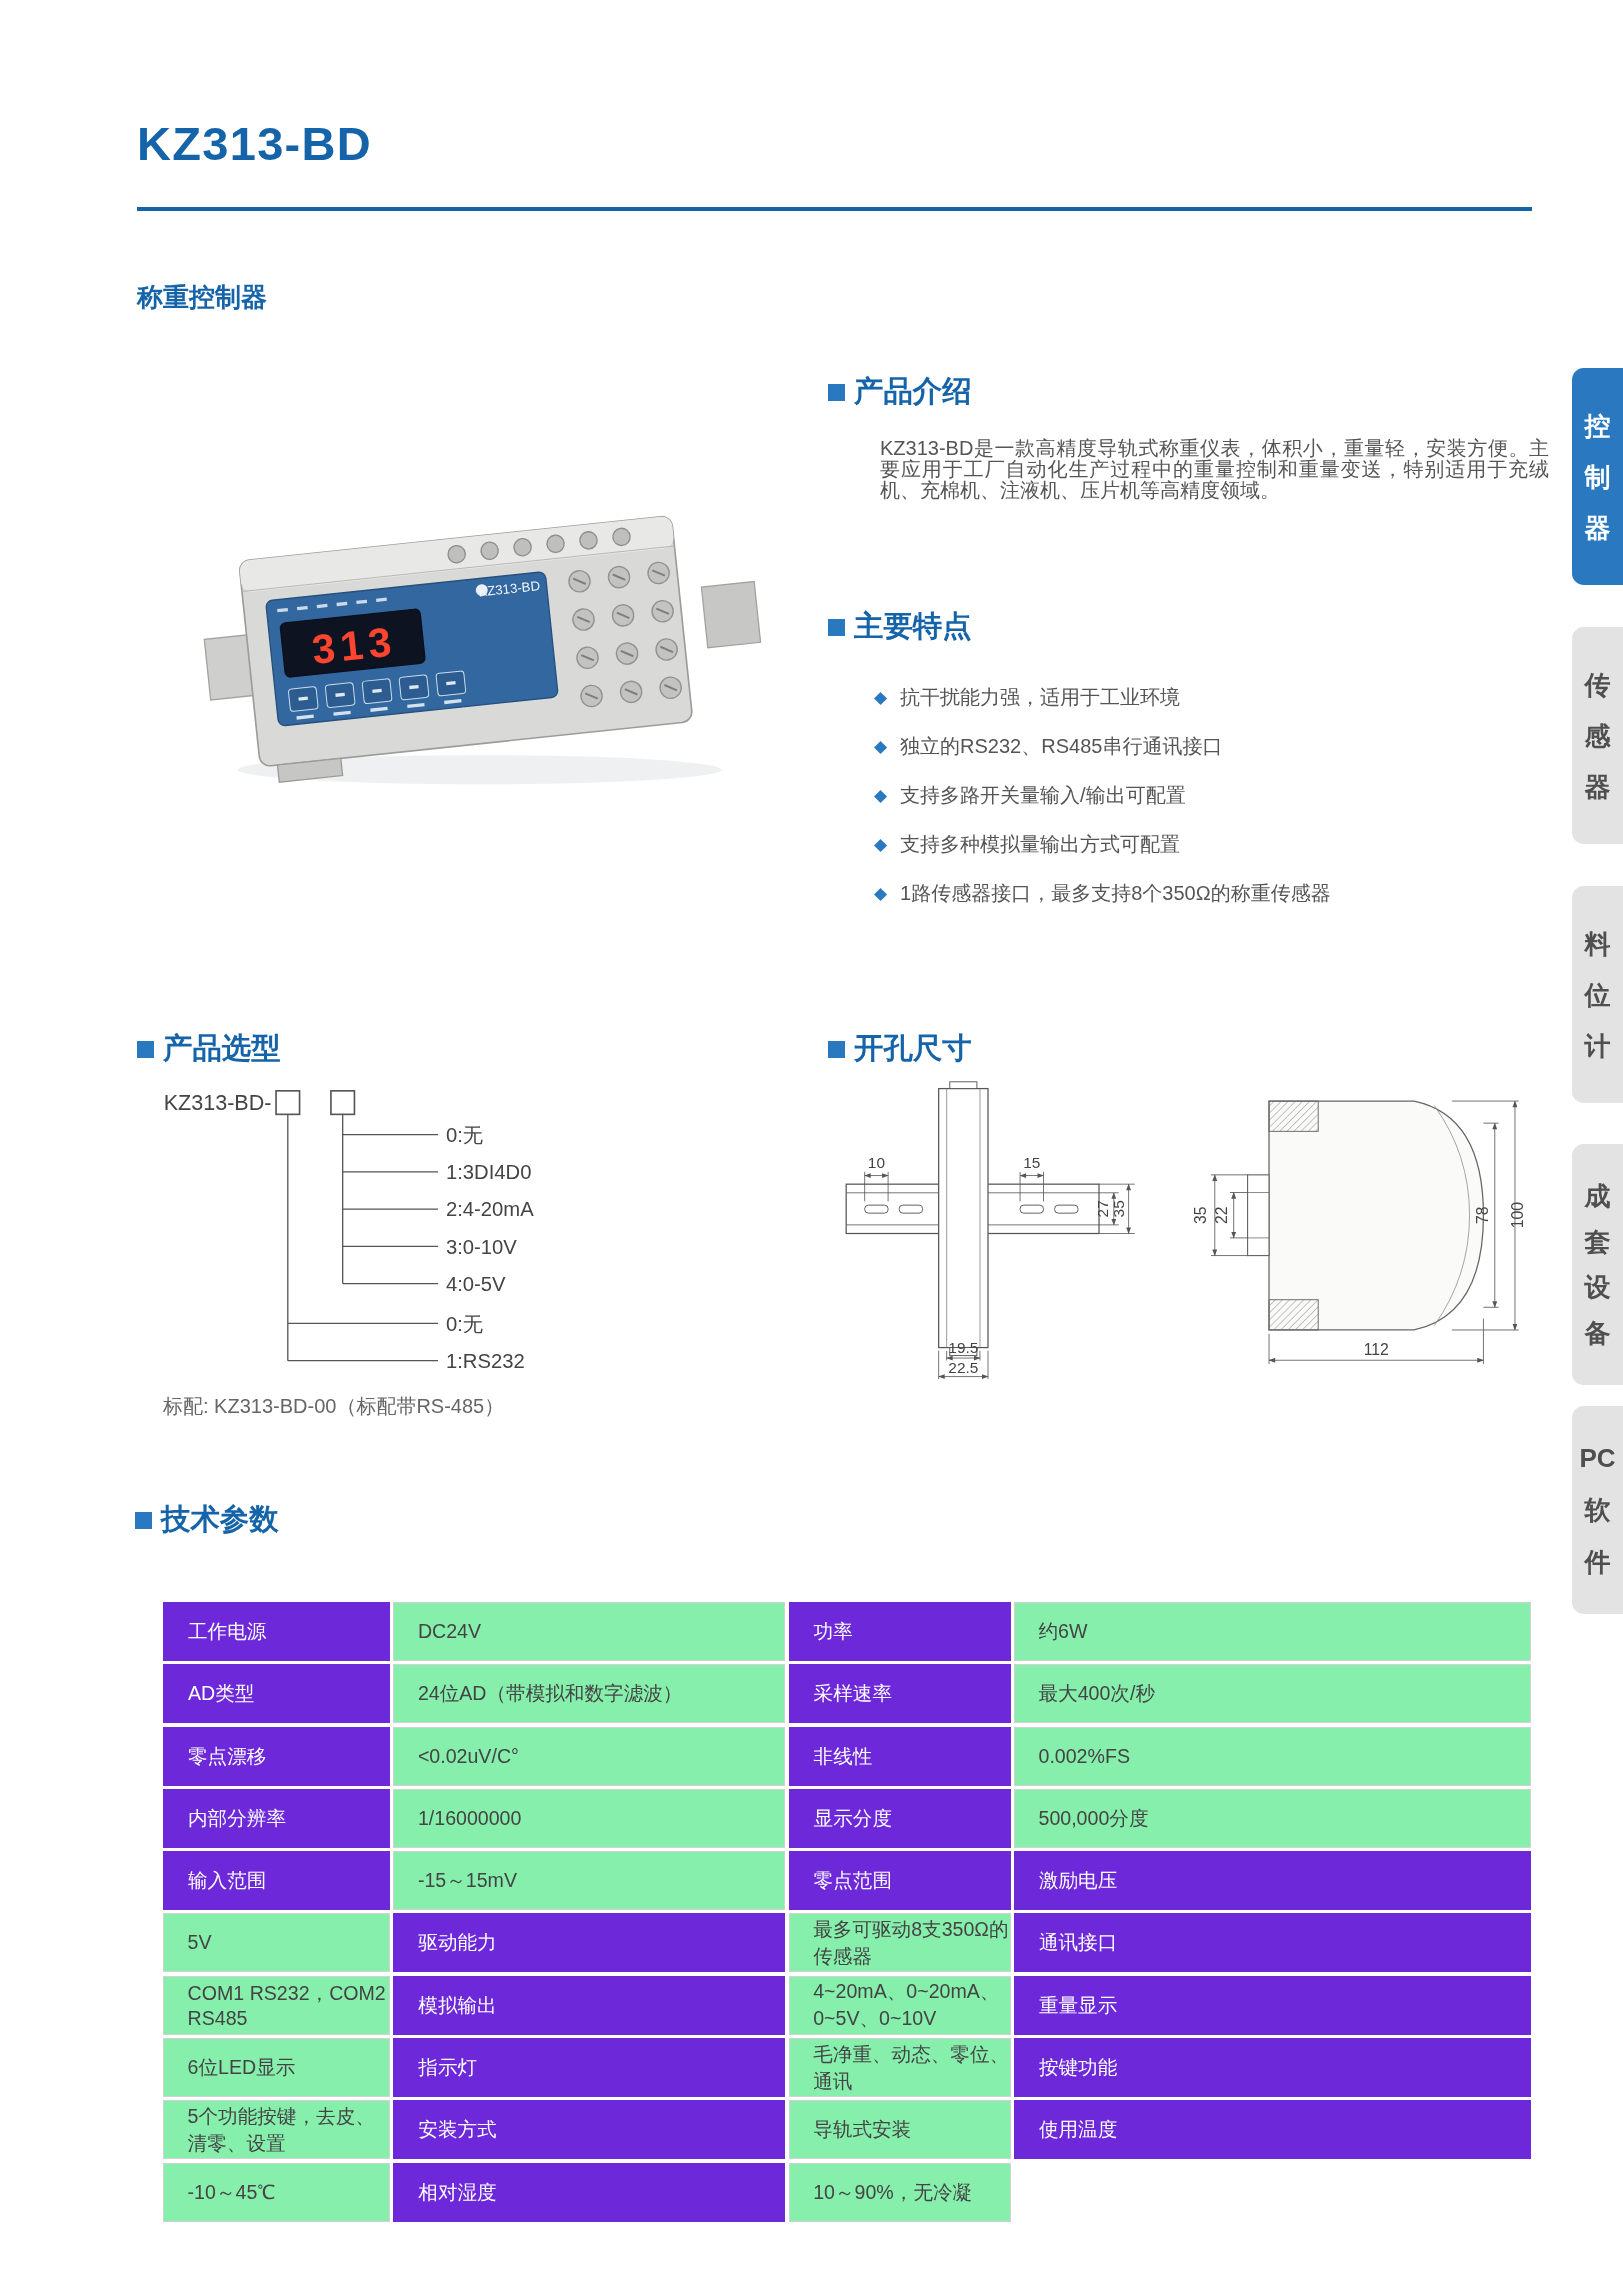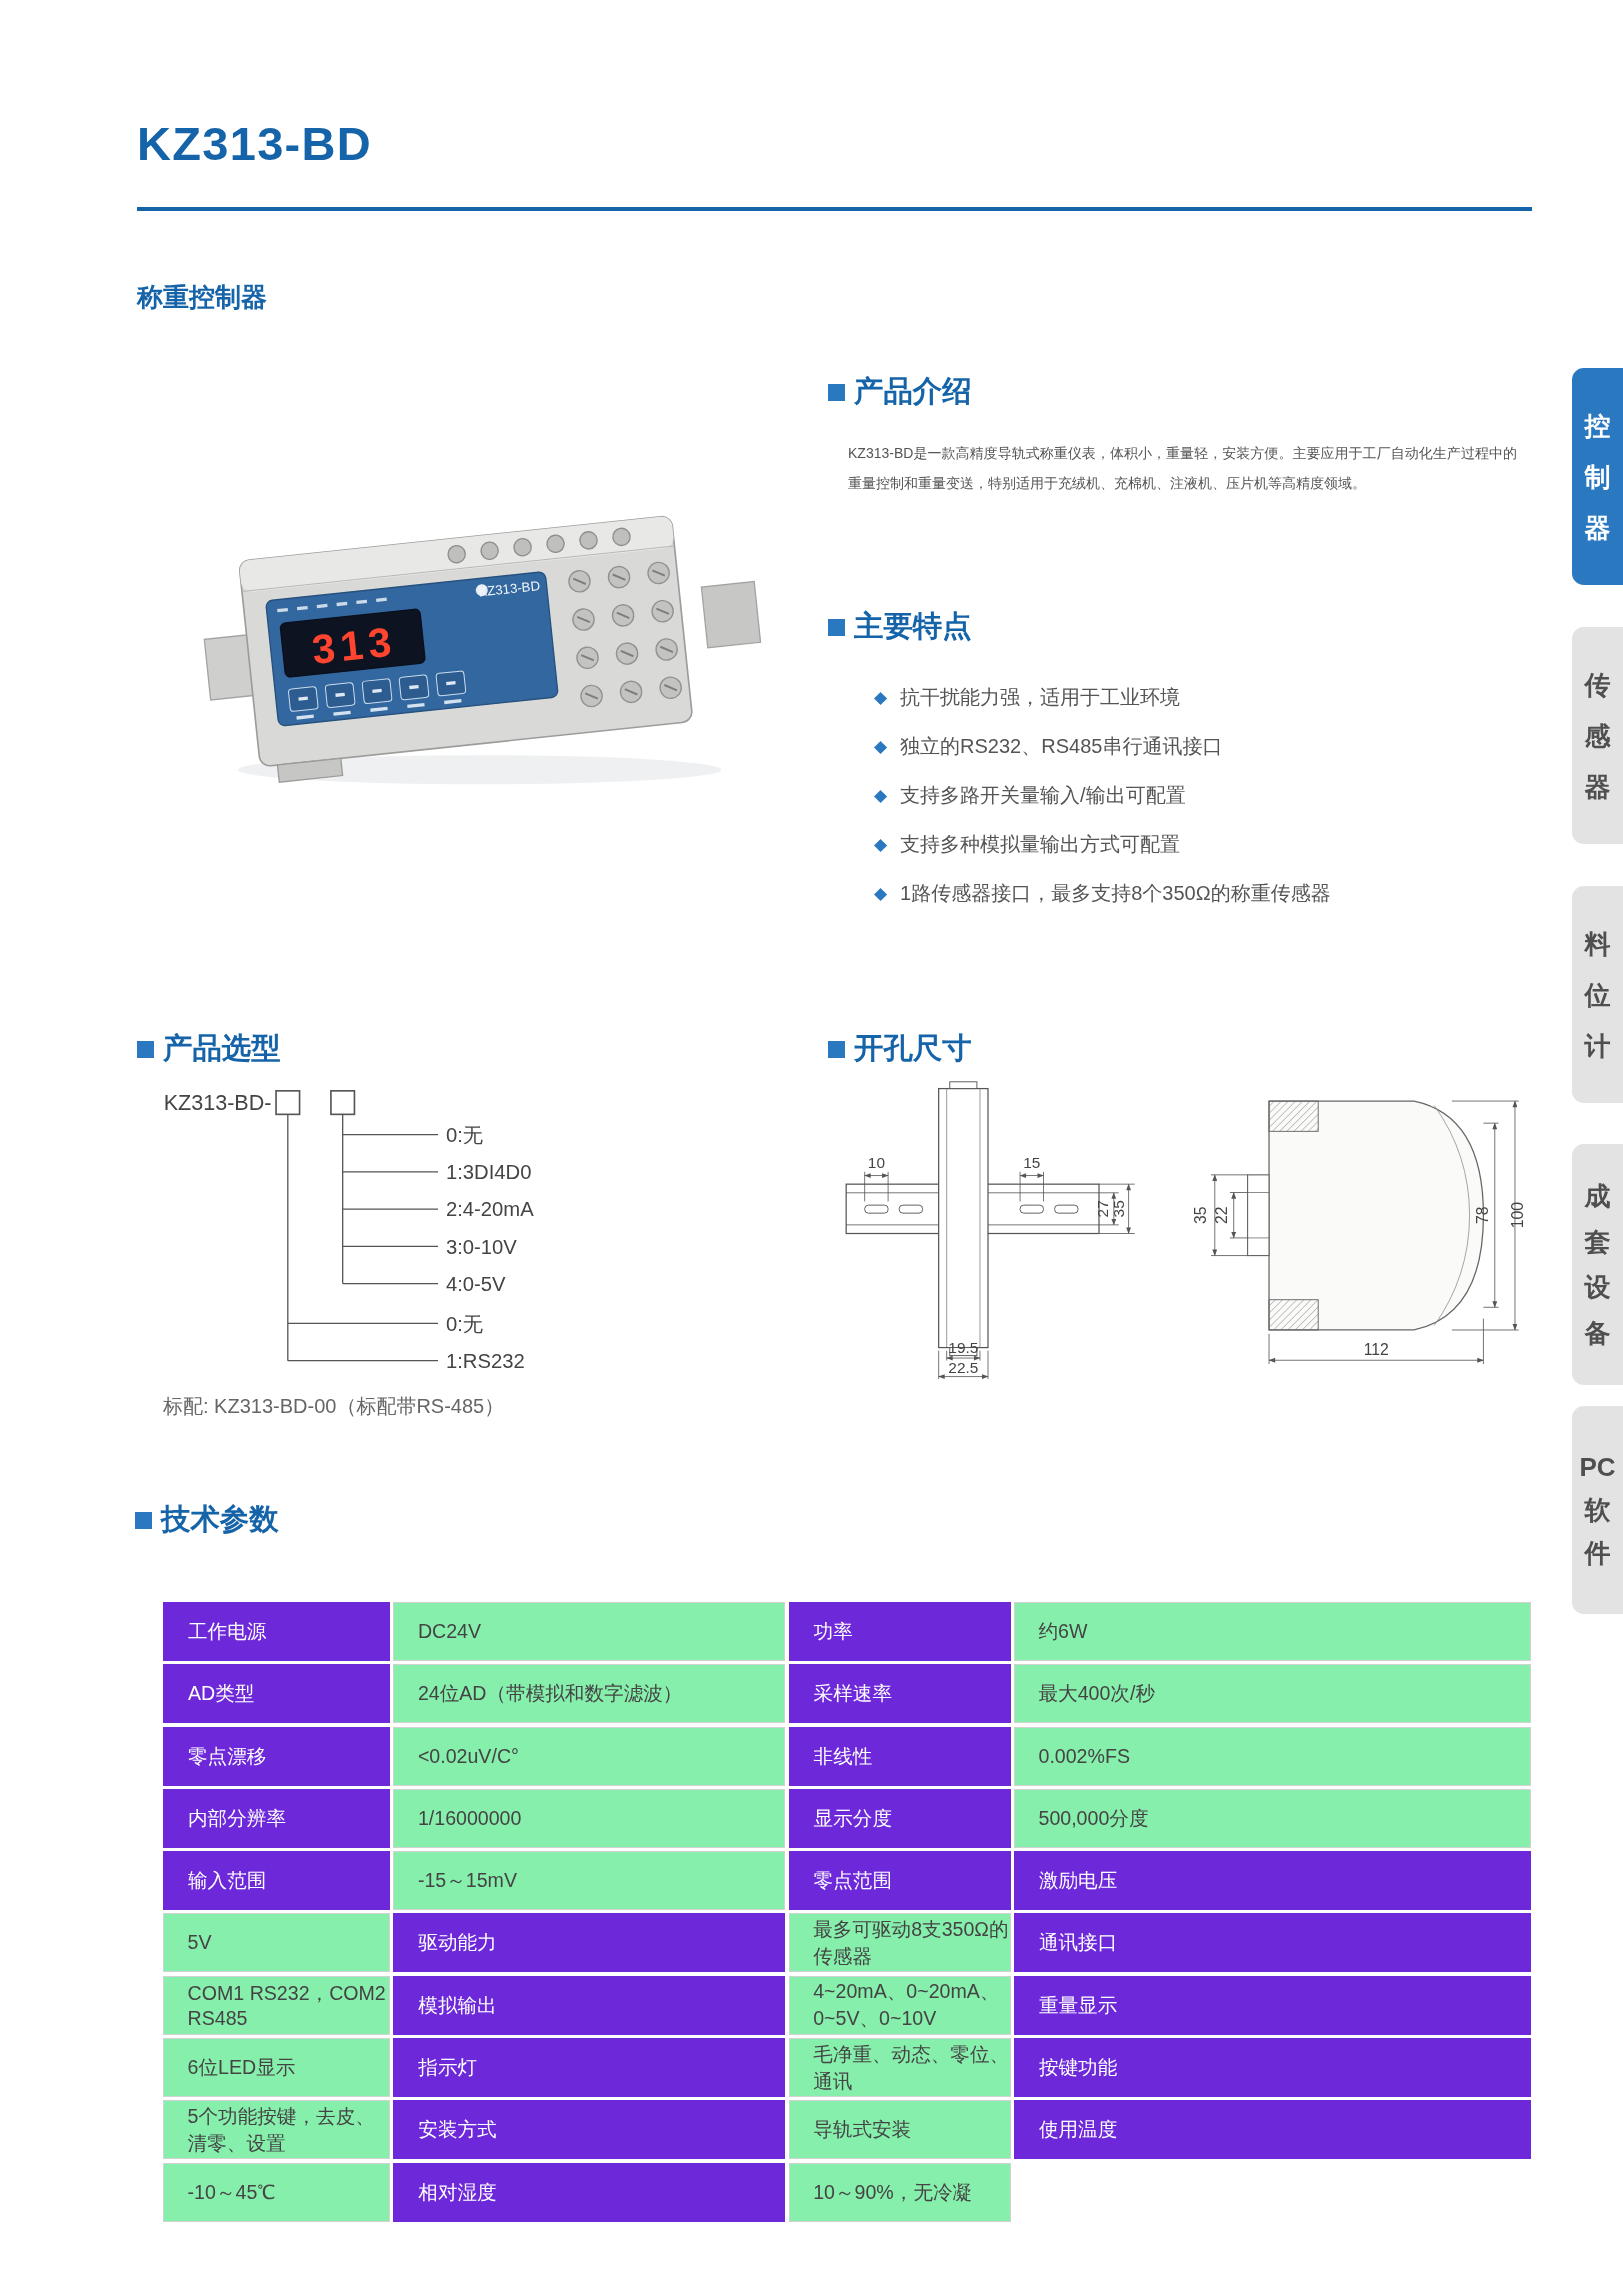--- a/index.html
+++ b/index.html
@@ -16,21 +16,21 @@
   
   .sec { position:absolute; }
   .sec-head { display:flex; align-items:center; gap:9px; }
   .sec-head h3 { margin:0; font-size:29.4px; font-weight:bold; color:#1563a8; }
   .bullet { position:relative; width:17px; height:17px; background:#2a79c0; flex:0 0 17px; }
   .bullet::after { content:""; position:absolute; left:-5.2px; top:5.2px; width:17px; height:17px;
                    background:#a9c4de; z-index:-1; }
 
   
   .sec-intro { left:828px; top:372px; width:728px; }
-  .intro-body { margin:26px 0 0 20px; width:669px; font-size:14px; line-height:30px; color:#555;
+  .intro-body { margin:26px 0 0 52px; width:669px; font-size:20px; line-height:21px; color:#555;
                 text-align:justify; }
 
   
   .sec-features { left:828px; top:607px; width:728px; }
   .feature-list { list-style:none; margin:26px 0 0 46px; padding:0; }
   .feature-list li { display:flex; align-items:center; height:49px; font-size:20px; color:#555; }
   .diamond { color:#2a79c0; font-size:17px; margin-right:13px; line-height:1; }
 
   
   .product-photo { position:absolute; left:188px; top:479px; width:590px; height:315px; }
@@ -58,21 +58,21 @@
   
   .side-tab { position:absolute; right:0; width:51px; border-radius:11.8px 0 0 11.8px;
               display:flex; flex-direction:column; align-items:center; justify-content:center;
               gap:25px; background:#e3e3e3; color:#4f4f4f; }
   .side-tab.active { background:#2a79c0; color:#ffffff; }
   .side-tab span { display:block; font-size:26px; font-weight:600; line-height:1; }
   .tab0 { top:368px;  height:217px; }
   .tab1 { top:627px;  height:217px; }
   .tab2 { top:886px; height:217px; }
   .tab3 { top:1144px; height:241px; gap:19.6px; }
-  .tab4 { top:1406px; height:208px; gap:17px; }
+  .tab4 { top:1406px; height:208px; gap:26px; }
 
   svg text { font-family:"Liberation Sans", sans-serif; }
 </style>
 </head>
 <body>
 
 <div class="page">
 
   <h1 class="title">KZ313-BD</h1>
   <div class="title-rule"></div>

